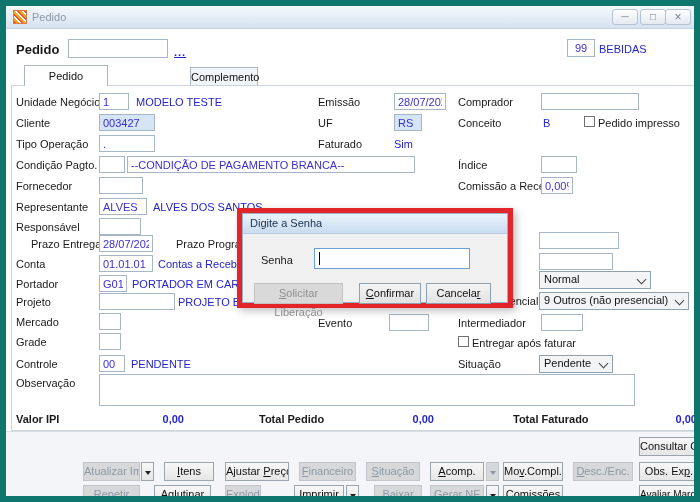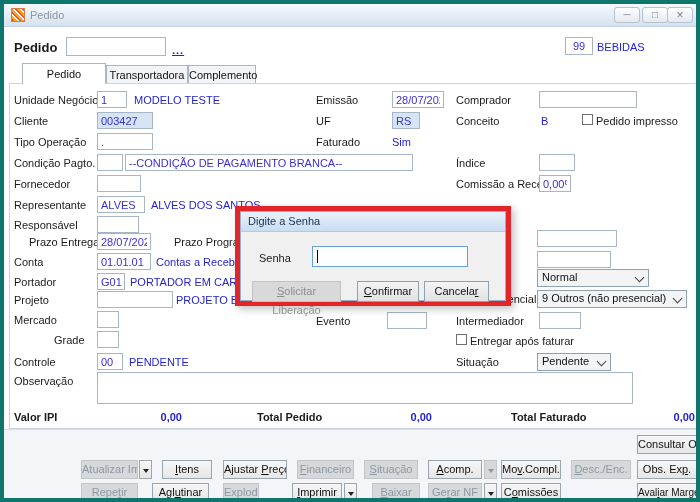--- a/index.html
+++ b/index.html
@@ -1,17 +1,17 @@
 <!DOCTYPE html>
 <html><head>
 <meta charset="utf-8">
 <style>
   html,body{margin:0;padding:0;background:#9aa7b5;}
   body{font-family:"Liberation Sans","DejaVu Sans",sans-serif;font-size:11px;color:#111;}
-  #app{position:relative;width:700px;height:502px;background:#fff;border:4px solid #0f766e;box-sizing:border-box;overflow:hidden;}
+  #app{position:relative;width:700px;height:502px;background:#fff;border:6px solid #0f766e;box-sizing:border-box;overflow:hidden;}
   
   .titlebar{position:absolute;left:0;top:0;right:0;height:22px;background:linear-gradient(#f5f9fd,#d6e2f0);border-bottom:1px solid #c3d3e4;}
   .title-text{position:absolute;left:26px;top:5px;color:#8d97a4;}
   .app-icon{position:absolute;left:7px;top:4px;width:14px;height:14px;background:#fff;border:1px solid #e0764a;box-sizing:border-box;
     background-image:repeating-linear-gradient(45deg,#e2572e 0 2px,#f5a623 2px 4px,#fff 4px 5px);}
   .winbtn{position:absolute;top:3px;width:26px;height:16px;background:linear-gradient(#fefefe,#e4e9f0);border:1px solid #b4c2d2;border-radius:3px;
     color:#76markdown8290;color:#768290;text-align:center;line-height:14px;font-size:10px;box-sizing:border-box;cursor:default;}
   
   .lbl{position:absolute;color:#1a1a1a;white-space:nowrap;}
   .lbl-bold{font-weight:bold;}
@@ -64,21 +64,20 @@
   </div>
 
   <div class="lbl lbl-bold" style="left:10px;top:36px;font-size:13px;">Pedido</div>
   <input class="inp" style="left: 62px; top: 33px; width: 100px; height: 19px;" readonly="" value="">
   <div class="lbl browse" style="left:168px;top:40px;">...</div>
   <div class="lbl" style="left:572px;top:37px;">TG</div>
   <input class="inp right" style="left: 561px; top: 33px; width: 28px; height: 18px; text-align: center;" readonly="" value="99">
   <div class="lbl blue" style="left:593px;top:37px;">BEBIDAS</div>
 
   <div class="tab active" style="left:18px;top:59px;width:84px;height:21px;line-height:20px;">Pedido</div>
-  <div class="tab" style="left:102px;top:61px;width:82px;height:19px;">Transportadora</div>
   <div class="tab" style="left:184px;top:61px;width:68px;height:19px;">Complemento</div>
 
   <div class="panel"></div>
 
   <div class="lbl" style="left:10px;top:90px;">Unidade Negócio</div>
   <input class="inp" style="left: 93px; top: 87px; width: 30px;" readonly="" value="1">
   <div class="lbl blue" style="left:130px;top:90px;">MODELO TESTE</div>
 
   <div class="lbl" style="left:10px;top:111px;">Cliente</div>
   <input class="inp hl" style="left: 93px; top: 108px; width: 56px;" readonly="" value="003427">
@@ -112,21 +111,21 @@
   <input class="inp" style="left: 93px; top: 269px; width: 28px;" readonly="" value="G01">
   <div class="lbl blue" style="left:126px;top:272px;">PORTADOR EM CARTEIRA</div>
 
   <div class="lbl" style="left:10px;top:290px;">Projeto</div>
   <input class="inp" style="left: 93px; top: 287px; width: 76px;" readonly="" value="">
   <div class="lbl blue" style="left:172px;top:290px;">PROJETO BRANCO</div>
 
   <div class="lbl" style="left:10px;top:310px;">Mercado</div>
   <input class="inp" style="left: 93px; top: 307px; width: 22px;" readonly="" value="">
 
-  <div class="lbl" style="left:10px;top:330px;margin-left:40px;">Grade</div>
+  <div class="lbl" style="left:10px;top:330px;">Grade</div>
   <input class="inp" style="left: 93px; top: 327px; width: 22px;" readonly="" value="">
 
   <div class="lbl" style="left:10px;top:352px;">Controle</div>
   <input class="inp" style="left: 93px; top: 349px; width: 26px;" readonly="" value="00">
   <div class="lbl blue" style="left:125px;top:352px;">PENDENTE</div>
 
   <div class="lbl" style="left:10px;top:371px;">Observação</div>
   <textarea class="inp" style="left: 93px; top: 368px; width: 536px; height: 32px;" readonly=""></textarea>
 
   <div class="lbl" style="left:312px;top:90px;">Emissão</div>

